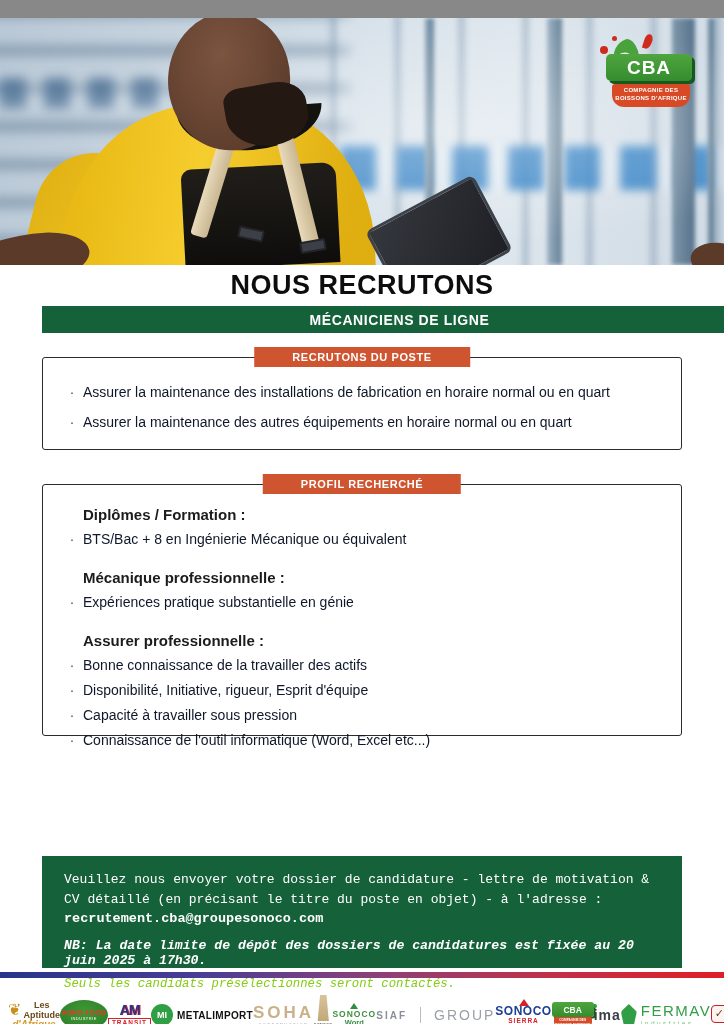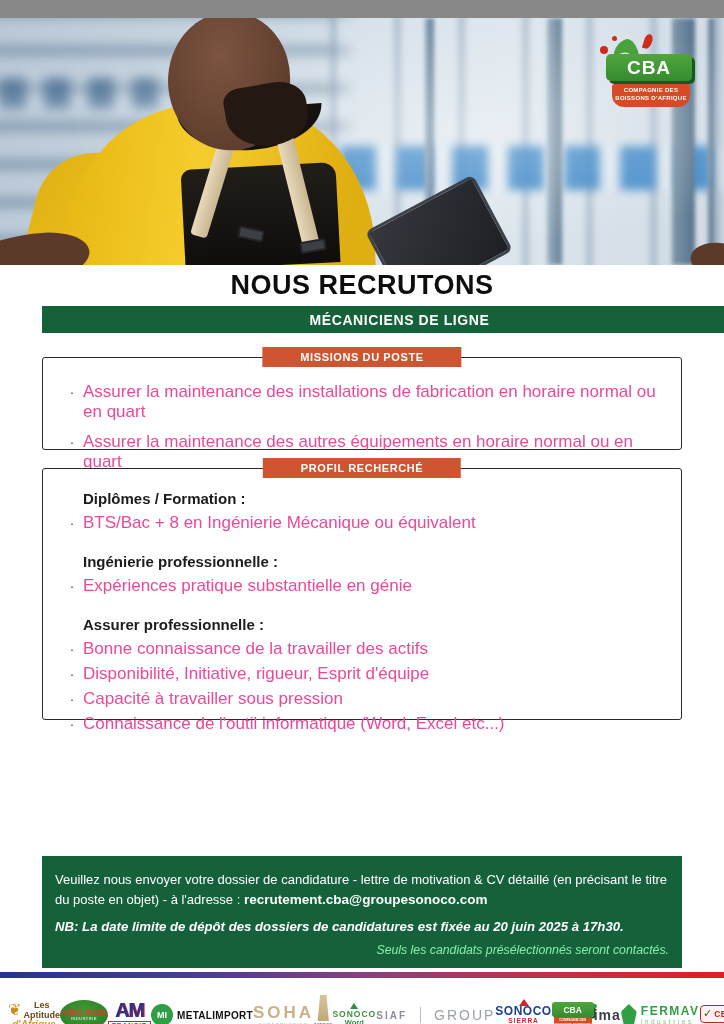--- a/index.html
+++ b/index.html
@@ -79,56 +79,56 @@
   
   .main-title { position:absolute; top:252px; left:0; width:724px; text-align:center;
           font-size:27px; font-weight:bold; letter-spacing:.5px; color:#0d0d0d; }
   .subtitle-banner { position:absolute; top:288px; left:42px; width:715px; height:27px; background:#15613a;
           display:flex; align-items:center; justify-content:center;
           color:#fff; font-weight:bold; font-size:14px; letter-spacing:.6px;text-align:center; }
 
   
   .info-box { position:absolute; left:42px; width:640px; border:1.6px solid #2b2b2b; border-radius:3px; background:#fff; }
   .box-missions { top:339px; height:93px; }
-  .box-profil   { top:450px; height:252px; }
+  .box-profil   { top:466px; height:252px; }
   .box-tag { position:absolute; top:-11px; left:50%; transform:translateX(-50%); background:#cf5430;
           color:#fff; font-weight:bold; font-size:11px; letter-spacing:.6px; padding:4px 38px;
           white-space:nowrap; }
   .box-body { padding:24px 20px 0 18px; }
   .bullet-row { display:flex; align-items:flex-start; margin-bottom:10px; }
   .bullet-dot { width:22px; text-align:center; color:#555; font-size:15px; line-height:20px; flex:0 0 22px; }
-  .bullet-text { color:#ec4899; font-size:17px; line-height:20px; }
+  .bullet-text { color:#0f172a; font-size:14px; line-height:20px; }
   .section-heading { margin-left:22px; color:#1c1c1c; font-weight:bold; font-size:15px; line-height:20px; margin-bottom:4px; }
   .section-gap { height:14px; }
   .box-profil .box-body { padding-top:20px; }
   .box-profil .bullet-row { margin-bottom:5px; }
 
   
   .apply-box { position:absolute; top:838px; left:42px; width:640px; height:112px; background:#15613a;
-          color:#fff; padding:14px 13px; }
+          color:#fff; padding:14px 22px;font-family:Liberation Mono, monospace; }
   .apply-text { font-size:13px; line-height:1.5; }
   .apply-email { font-weight:bold; font-size:13.5px; }
   .apply-nb { margin-top:9px; font-size:13.2px; font-weight:bold; font-style:italic; }
-  .apply-note { margin-top:9px; text-align:right; font-size:12.3px; font-style:italic; color:#86efac; }
+  .apply-note { margin-top:9px; text-align:left; font-size:12.3px; font-style:italic; color:#84cc16; }
 
   .gradient-line { position:absolute; top:954px; left:0; width:724px; height:6px;
           background:linear-gradient(90deg,#27348b 0%,#4a3d96 28%,#8c4078 52%,#c03048 76%,#e01f26 100%); }
 
   
   .partners { position:absolute; top:972px; left:8px; width:708px; height:50px;
           display:flex; align-items:center; justify-content:space-between; }
   .partner { display:flex; flex-direction:column; align-items:center; justify-content:center; text-align:center; }
   .p-moulins .wheat { font-size:16px; color:#c98f1e; line-height:1; }
   .p-moulins .l1 { color:#6b4a17; font-weight:bold; font-size:9px; }
   .p-moulins .l2 { color:#d99a2b; font-weight:bold; font-style:italic; font-size:10px; margin-top:-1px; }
   .p-agro { width:48px; height:30px; background:radial-gradient(ellipse at 50% 40%, #3f9a35, #2a7b27);
           border-radius:50%; display:flex; flex-direction:column; align-items:center; justify-content:center; }
   .p-agro .l1 { color:#e8372b; font-weight:bold; font-size:7px; letter-spacing:.2px; }
   .p-agro .l2 { color:#fff; font-size:4px; letter-spacing:.5px; }
-  .p-am .l1 { font-size:20px; font-weight:bold; color:#27348b; line-height:1;
+  .p-am .l1 { font-size:14px; font-weight:bold; color:#27348b; line-height:1;
           text-shadow:1px 0 #d6202a; letter-spacing:-1px; }
   .p-am .l2 { font-size:6.5px; font-weight:bold; color:#d6202a; border:1px solid #d6202a; padding:0 3px; margin-top:1px; letter-spacing:1px; }
   .p-metal { flex-direction:row; gap:4px; }
   .p-metal .mi { width:22px; height:22px; border-radius:50%; background:#2f9e44; color:#fff;
           display:flex; align-items:center; justify-content:center; font-size:9px; font-weight:bold; }
   .p-metal .stack { display:flex; flex-direction:row; align-items:flex-start; }
   .p-metal .stack span { font-size:10px; font-weight:bold; color:#111; line-height:1.1; letter-spacing:.3px; }
   .p-soha .l1 { font-size:17px; color:#c9b18a; letter-spacing:3px; font-weight:bold; line-height:1; }
   .p-soha .l2 { font-size:4px; color:#9a9a9a; letter-spacing:1.5px; margin-top:1px; }
   .p-tower .tower { width:16px; height:26px; background:linear-gradient(#d8c39c,#c2a878);
@@ -151,21 +151,21 @@
           display:flex; align-items:center; justify-content:center; }
   .p-cba .strip { width:38px; background:#d84a26; border-radius:2px 2px 6px 6px; color:#fff;
           font-size:3.2px; font-weight:bold; padding:1px 1px; line-height:1.3; }
   .p-ima .txt { font-size:14px; font-weight:bold; color:#3a3f45; letter-spacing:1px; position:relative; line-height:1; }
   .p-ima .txt::before { content:""; position:absolute; left:-1px; top:-4px; width:4px; height:4px;
           border-radius:50%; background:#2f9e44; }
   .p-fermav { flex-direction:row; gap:4px; }
   .p-fermav .fig { width:16px; height:22px; background:#2f9e44; border-radius:50% 50% 20% 20%;
           clip-path:polygon(50% 0,100% 35%,80% 100%,20% 100%,0 35%); }
   .p-fermav .stack { display:flex; flex-direction:column; align-items:flex-start; }
-  .p-fermav .l1 { font-size:12px; font-weight:bold; color:#2f9e44; letter-spacing:1.5px; line-height:1.1; }
+  .p-fermav .l1 { font-size:15px; font-weight:normal; color:#2f9e44; letter-spacing:1.5px; line-height:1.1; }
   .p-fermav .l2 { font-size:6.5px; color:#7cc47f; letter-spacing:2.5px; }
   .p-cerfi .badge { width:46px; height:18px; border:1.6px solid #c4231f; border-radius:4px;
           display:flex; align-items:center; justify-content:center; gap:2px; background:#fdf3f2; }
   .p-cerfi .chk { color:#5b4a12; font-size:11px; font-weight:bold; line-height:1; }
   .p-cerfi .l1 { font-size:8.5px; font-weight:bold; color:#c4231f; letter-spacing:.5px; }
   .p-cerfi .strip { width:40px; height:2px; background:#c4231f; margin-top:1px; opacity:.7; }
 </style>
 </head>
 <body>
 
@@ -208,21 +208,21 @@
         <div>COMPAGNIE DES</div>
         <div>BOISSONS D'AFRIQUE</div>
       </div>
     </div>
   </div>
 
   <div class="main-title">NOUS RECRUTONS</div>
   <div class="subtitle-banner">MÉCANICIENS DE LIGNE</div>
 
   <div class="info-box box-missions">
-    <div class="box-tag">MISSIONS DU POSTE</div>
+    <div class="box-tag">RECRUTONS DU POSTE</div>
     <div class="box-body">
       <div class="bullet-row">
         <span class="bullet-dot">·</span>
         <span class="bullet-text">Assurer la maintenance des installations de fabrication en horaire normal ou en quart</span>
       </div>
       <div class="bullet-row">
         <span class="bullet-dot">·</span>
         <span class="bullet-text">Assurer la maintenance des autres équipements en horaire normal ou en quart</span>
       </div>
     </div>
@@ -230,21 +230,21 @@
 
   <div class="info-box box-profil">
     <div class="box-tag">PROFIL RECHERCHÉ</div>
     <div class="box-body">
       <div class="section-heading">Diplômes / Formation :</div>
       <div class="bullet-row">
         <span class="bullet-dot">·</span>
         <span class="bullet-text">BTS/Bac + 8 en Ingénierie Mécanique ou équivalent</span>
       </div>
       <div class="section-gap"></div>
-      <div class="section-heading">Ingénierie professionnelle :</div>
+      <div class="section-heading">Mécanique professionnelle :</div>
       <div class="bullet-row">
         <span class="bullet-dot">·</span>
         <span class="bullet-text">Expériences pratique substantielle en génie</span>
       </div>
       <div class="section-gap"></div>
       <div class="section-heading">Assurer professionnelle :</div>
       <div class="bullet-row">
         <span class="bullet-dot">·</span>
         <span class="bullet-text">Bonne connaissance de la travailler des actifs</span>
       </div>

